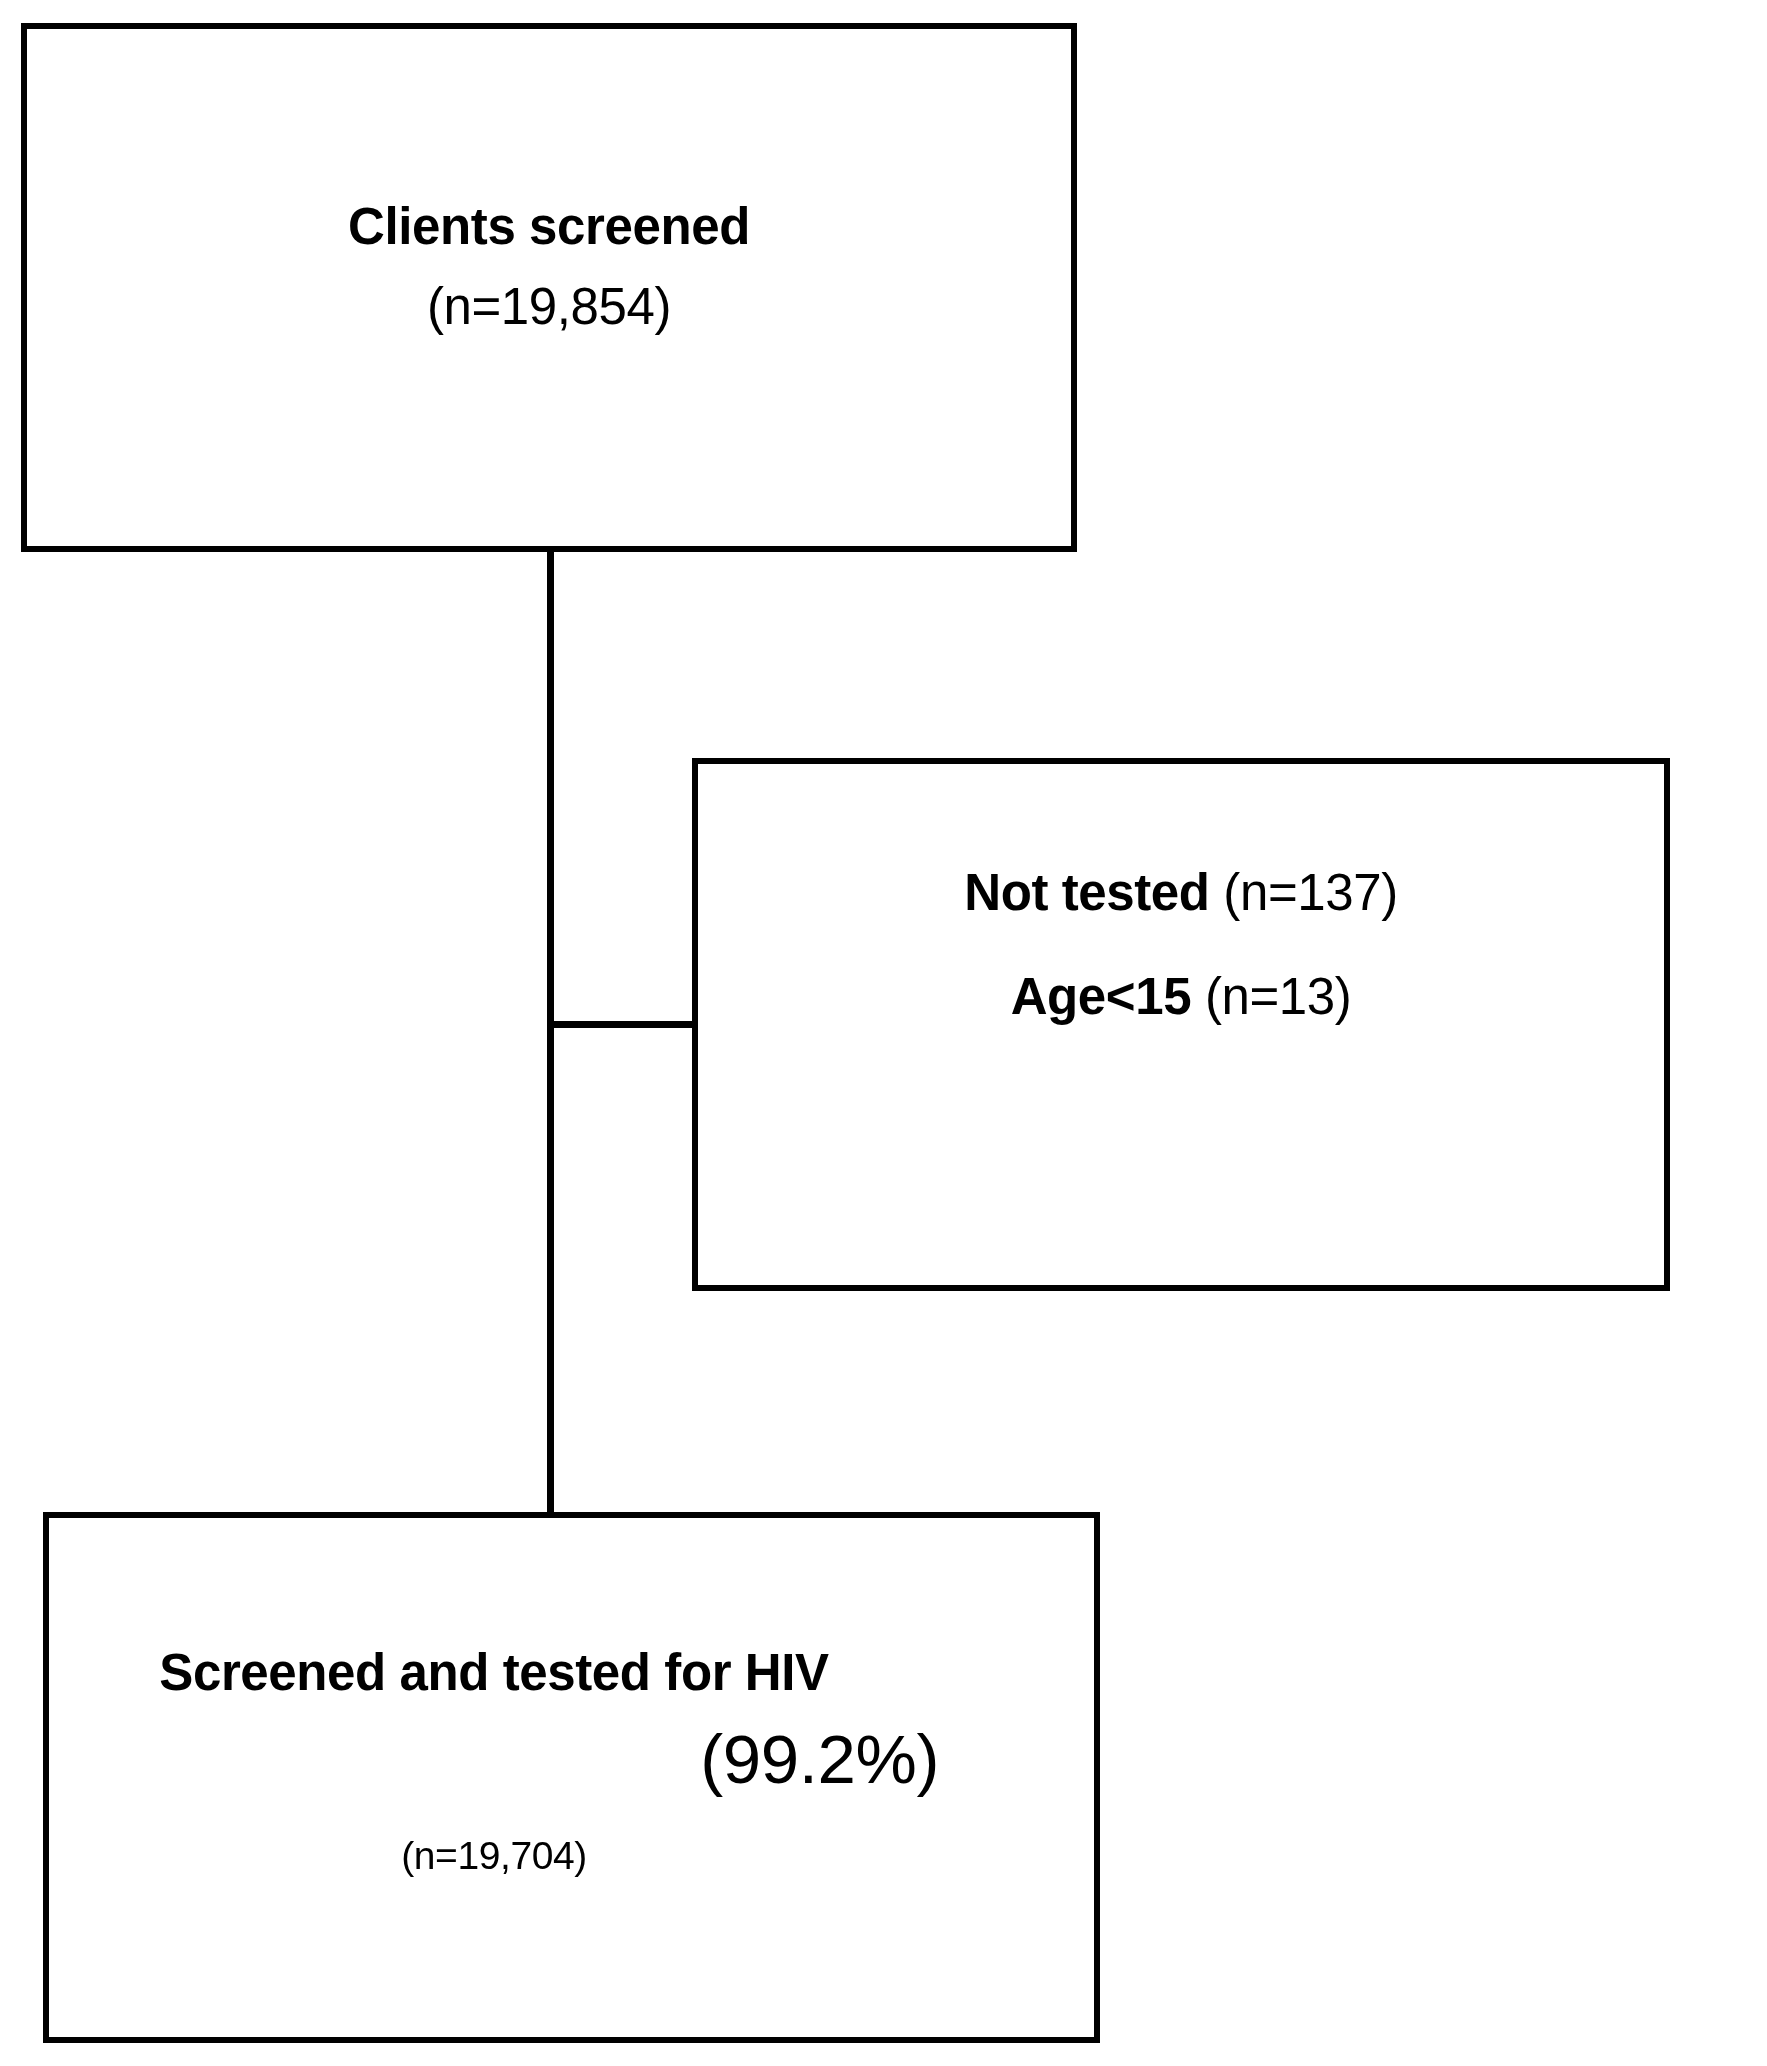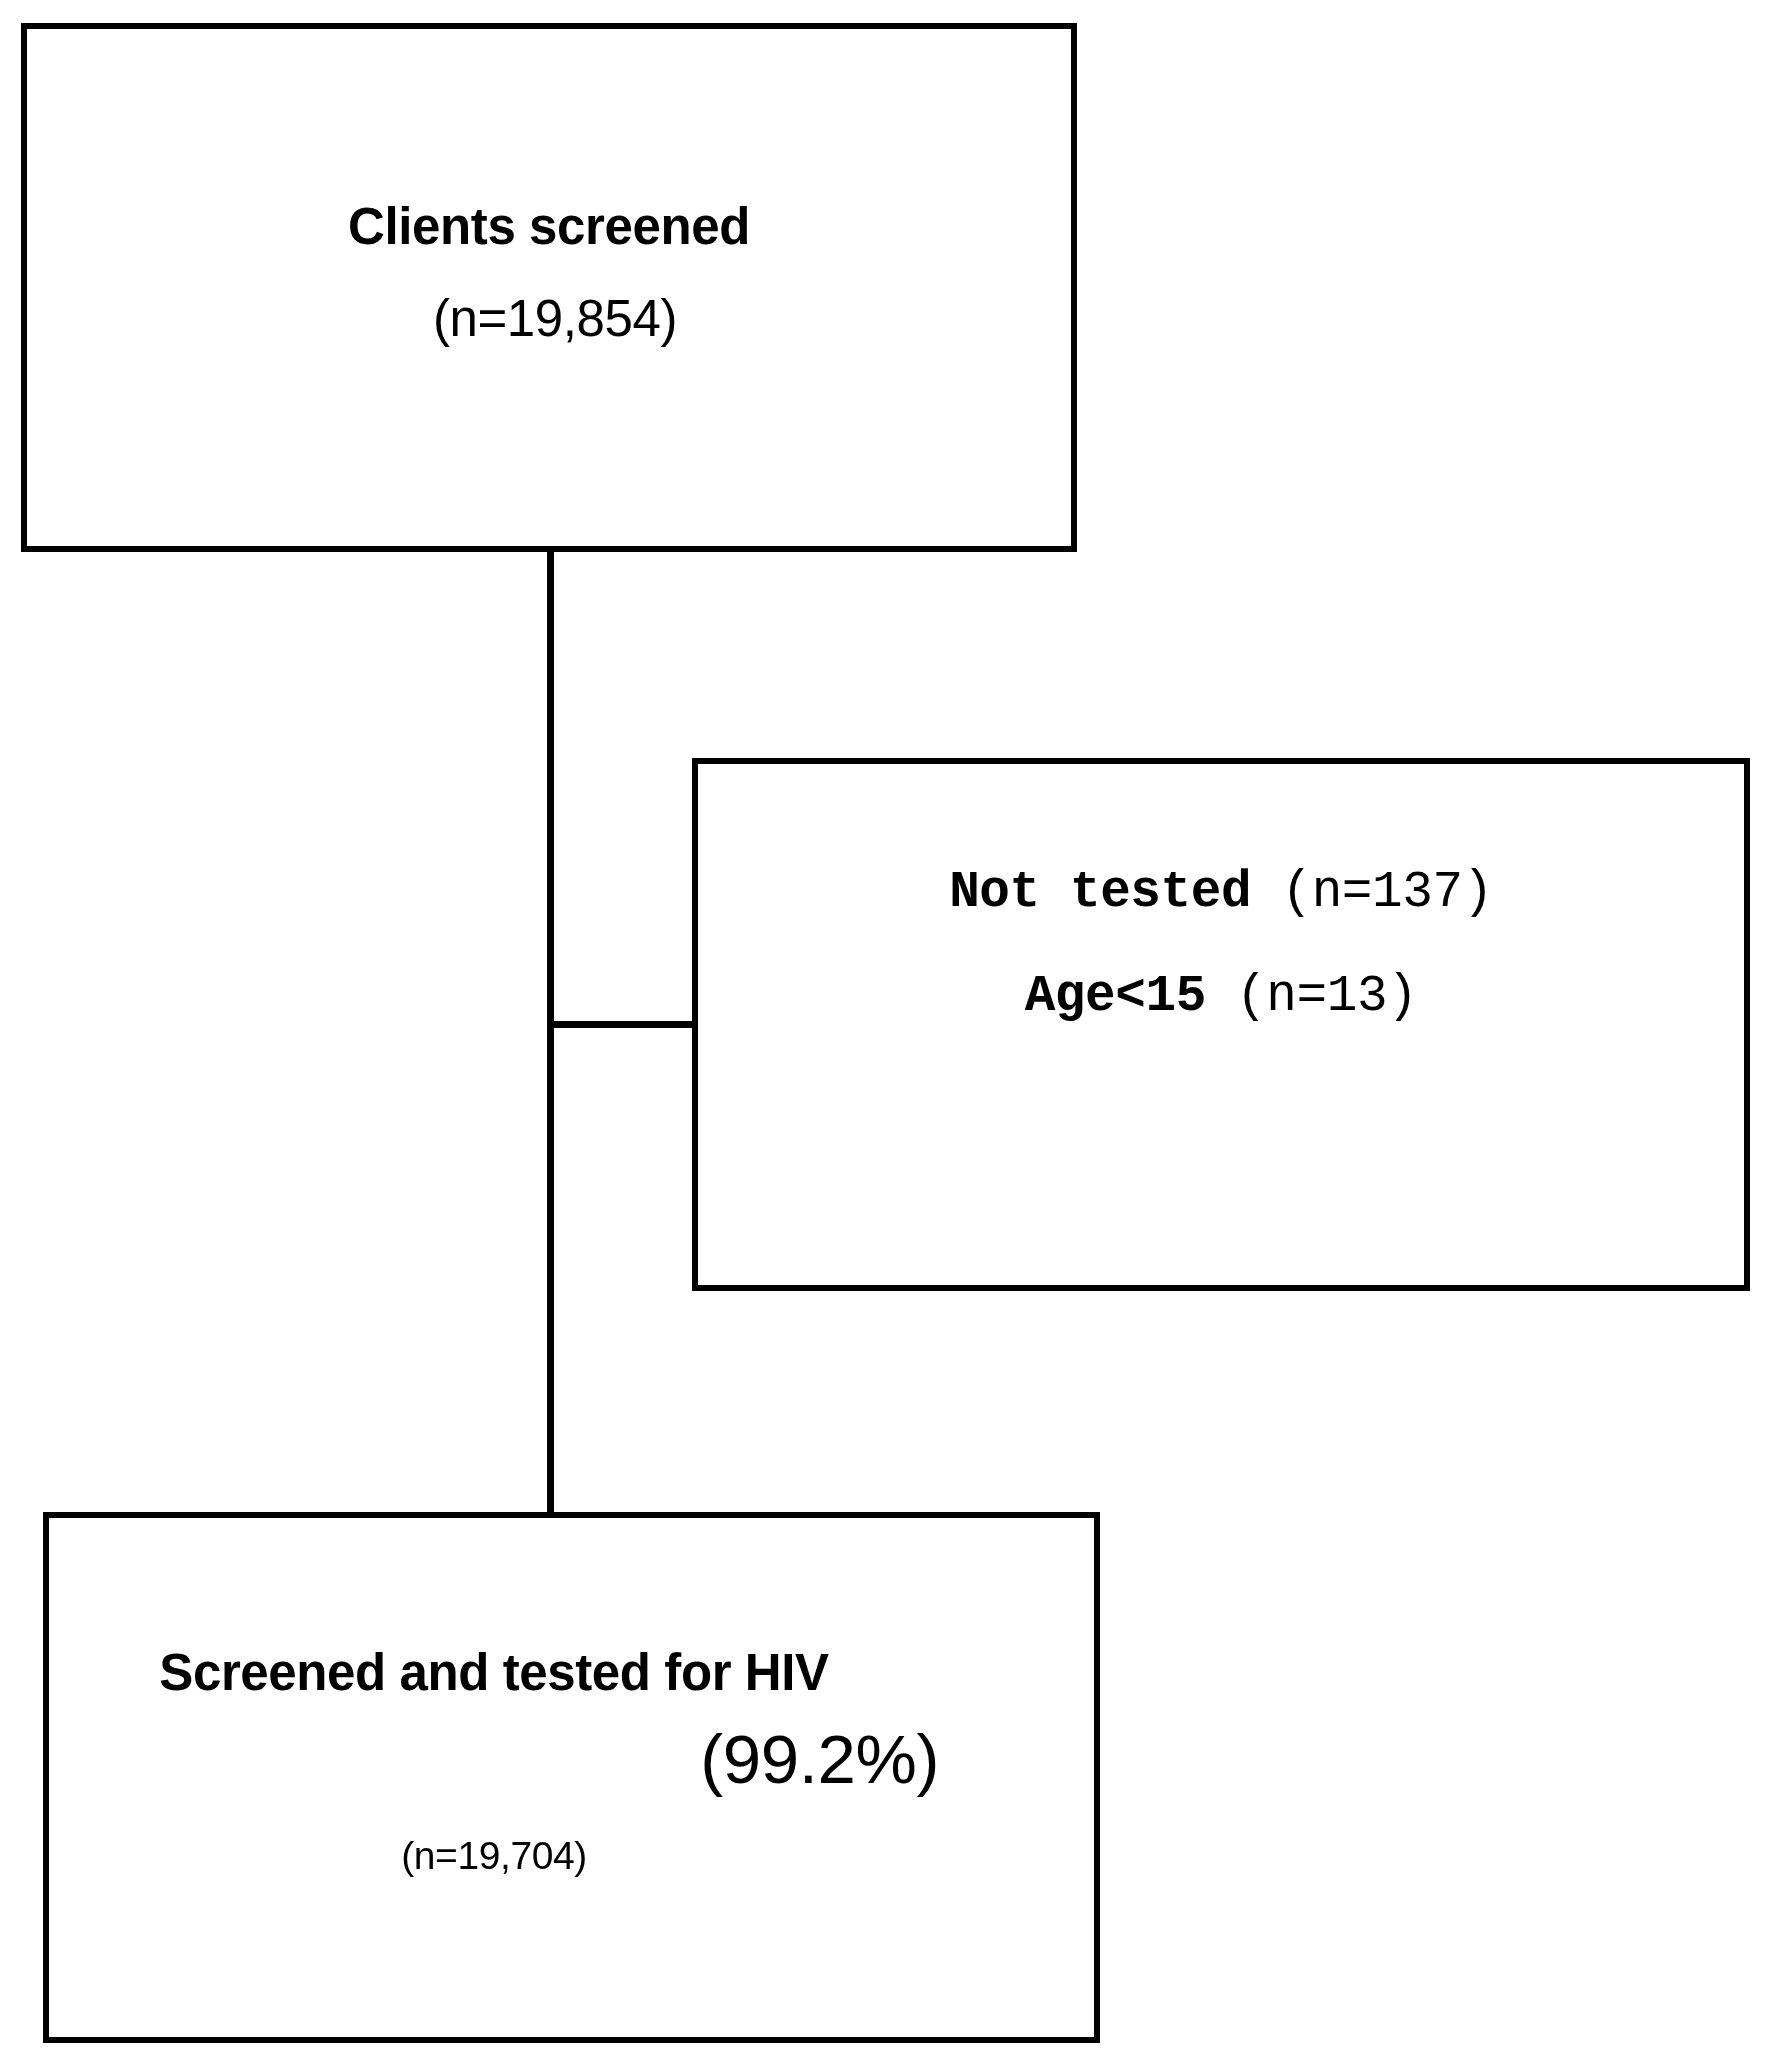--- a/index.html
+++ b/index.html
@@ -57,32 +57,30 @@
     left: 21px;
     top: 22.5px;
     width: 1056px;
     height: 529px;
   }
   #box-screened .row-title {
     top: 172px;
     font-size: 51px;
   }
   #box-screened .row-count {
-    top: 264px;
+    top: 252px;
     font-size: 51px;
-    margin-left: 6px;
   }
 
   
   #box-excluded {
     left: 692px;
     top: 758px;
-    width: 1058px;
+    width: 978px;
     height: 533px;
-    font-family: Liberation Mono, monospace;
   }
   #box-excluded .row-a {
     top: 103px;
     font-size: 51px;
   }
   #box-excluded .row-b {
     top: 207px;
     font-size: 51px;
   }
 

